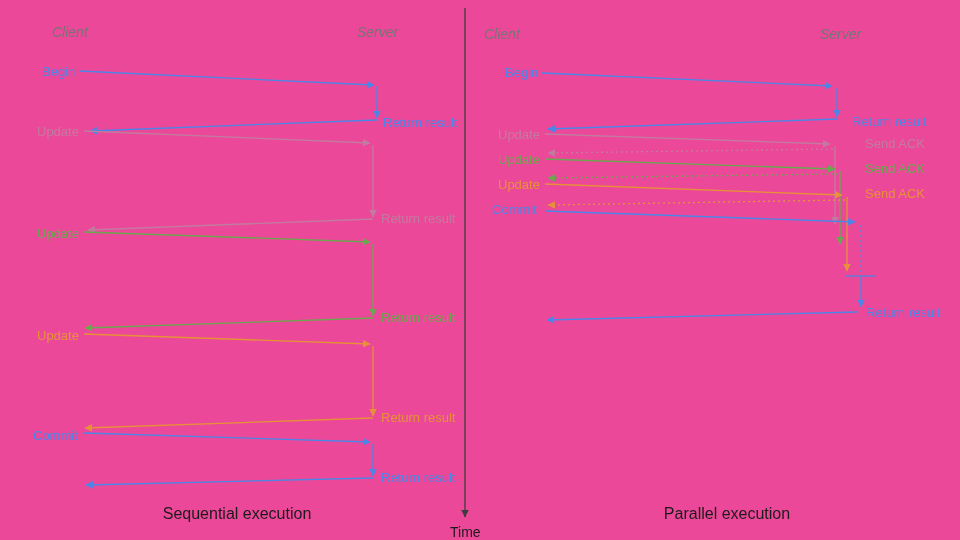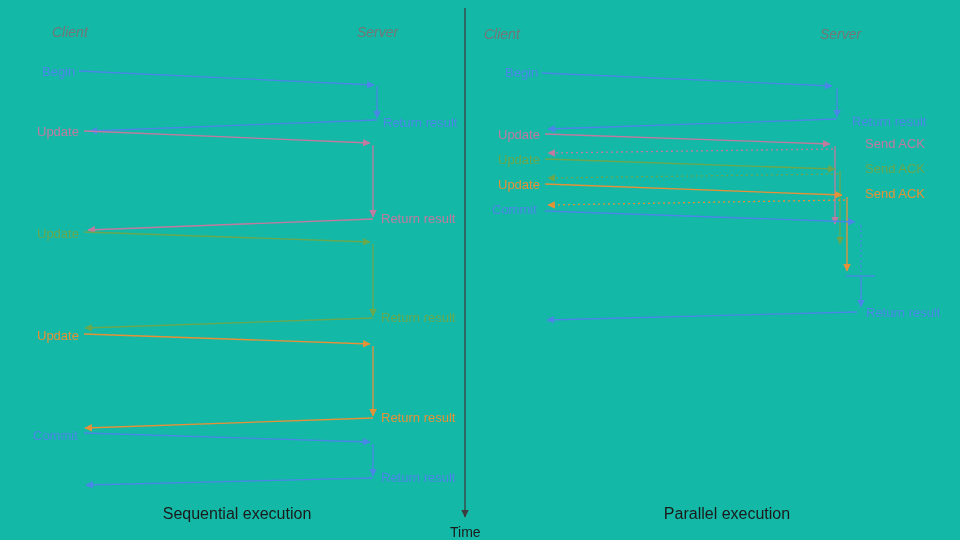--- a/index.html
+++ b/index.html
@@ -1,20 +1,20 @@
 <!DOCTYPE html>
 <html><head>
 <meta charset="utf-8">
 <style>
   html, body { margin: 0; padding: 0; background: #ffffff; }
   .stage {
     position: relative;
     width: 960px;
     height: 540px;
-    background: #14b8a6;
+    background: #ec4899;
     overflow: hidden;
     font-family: "Liberation Sans", sans-serif;
   }
   svg.scene { position: absolute; left: 0; top: 0; }
   svg.scene text {
     font-family: "Liberation Sans", sans-serif;
     user-select: none;
   }
 </style>
 </head>

